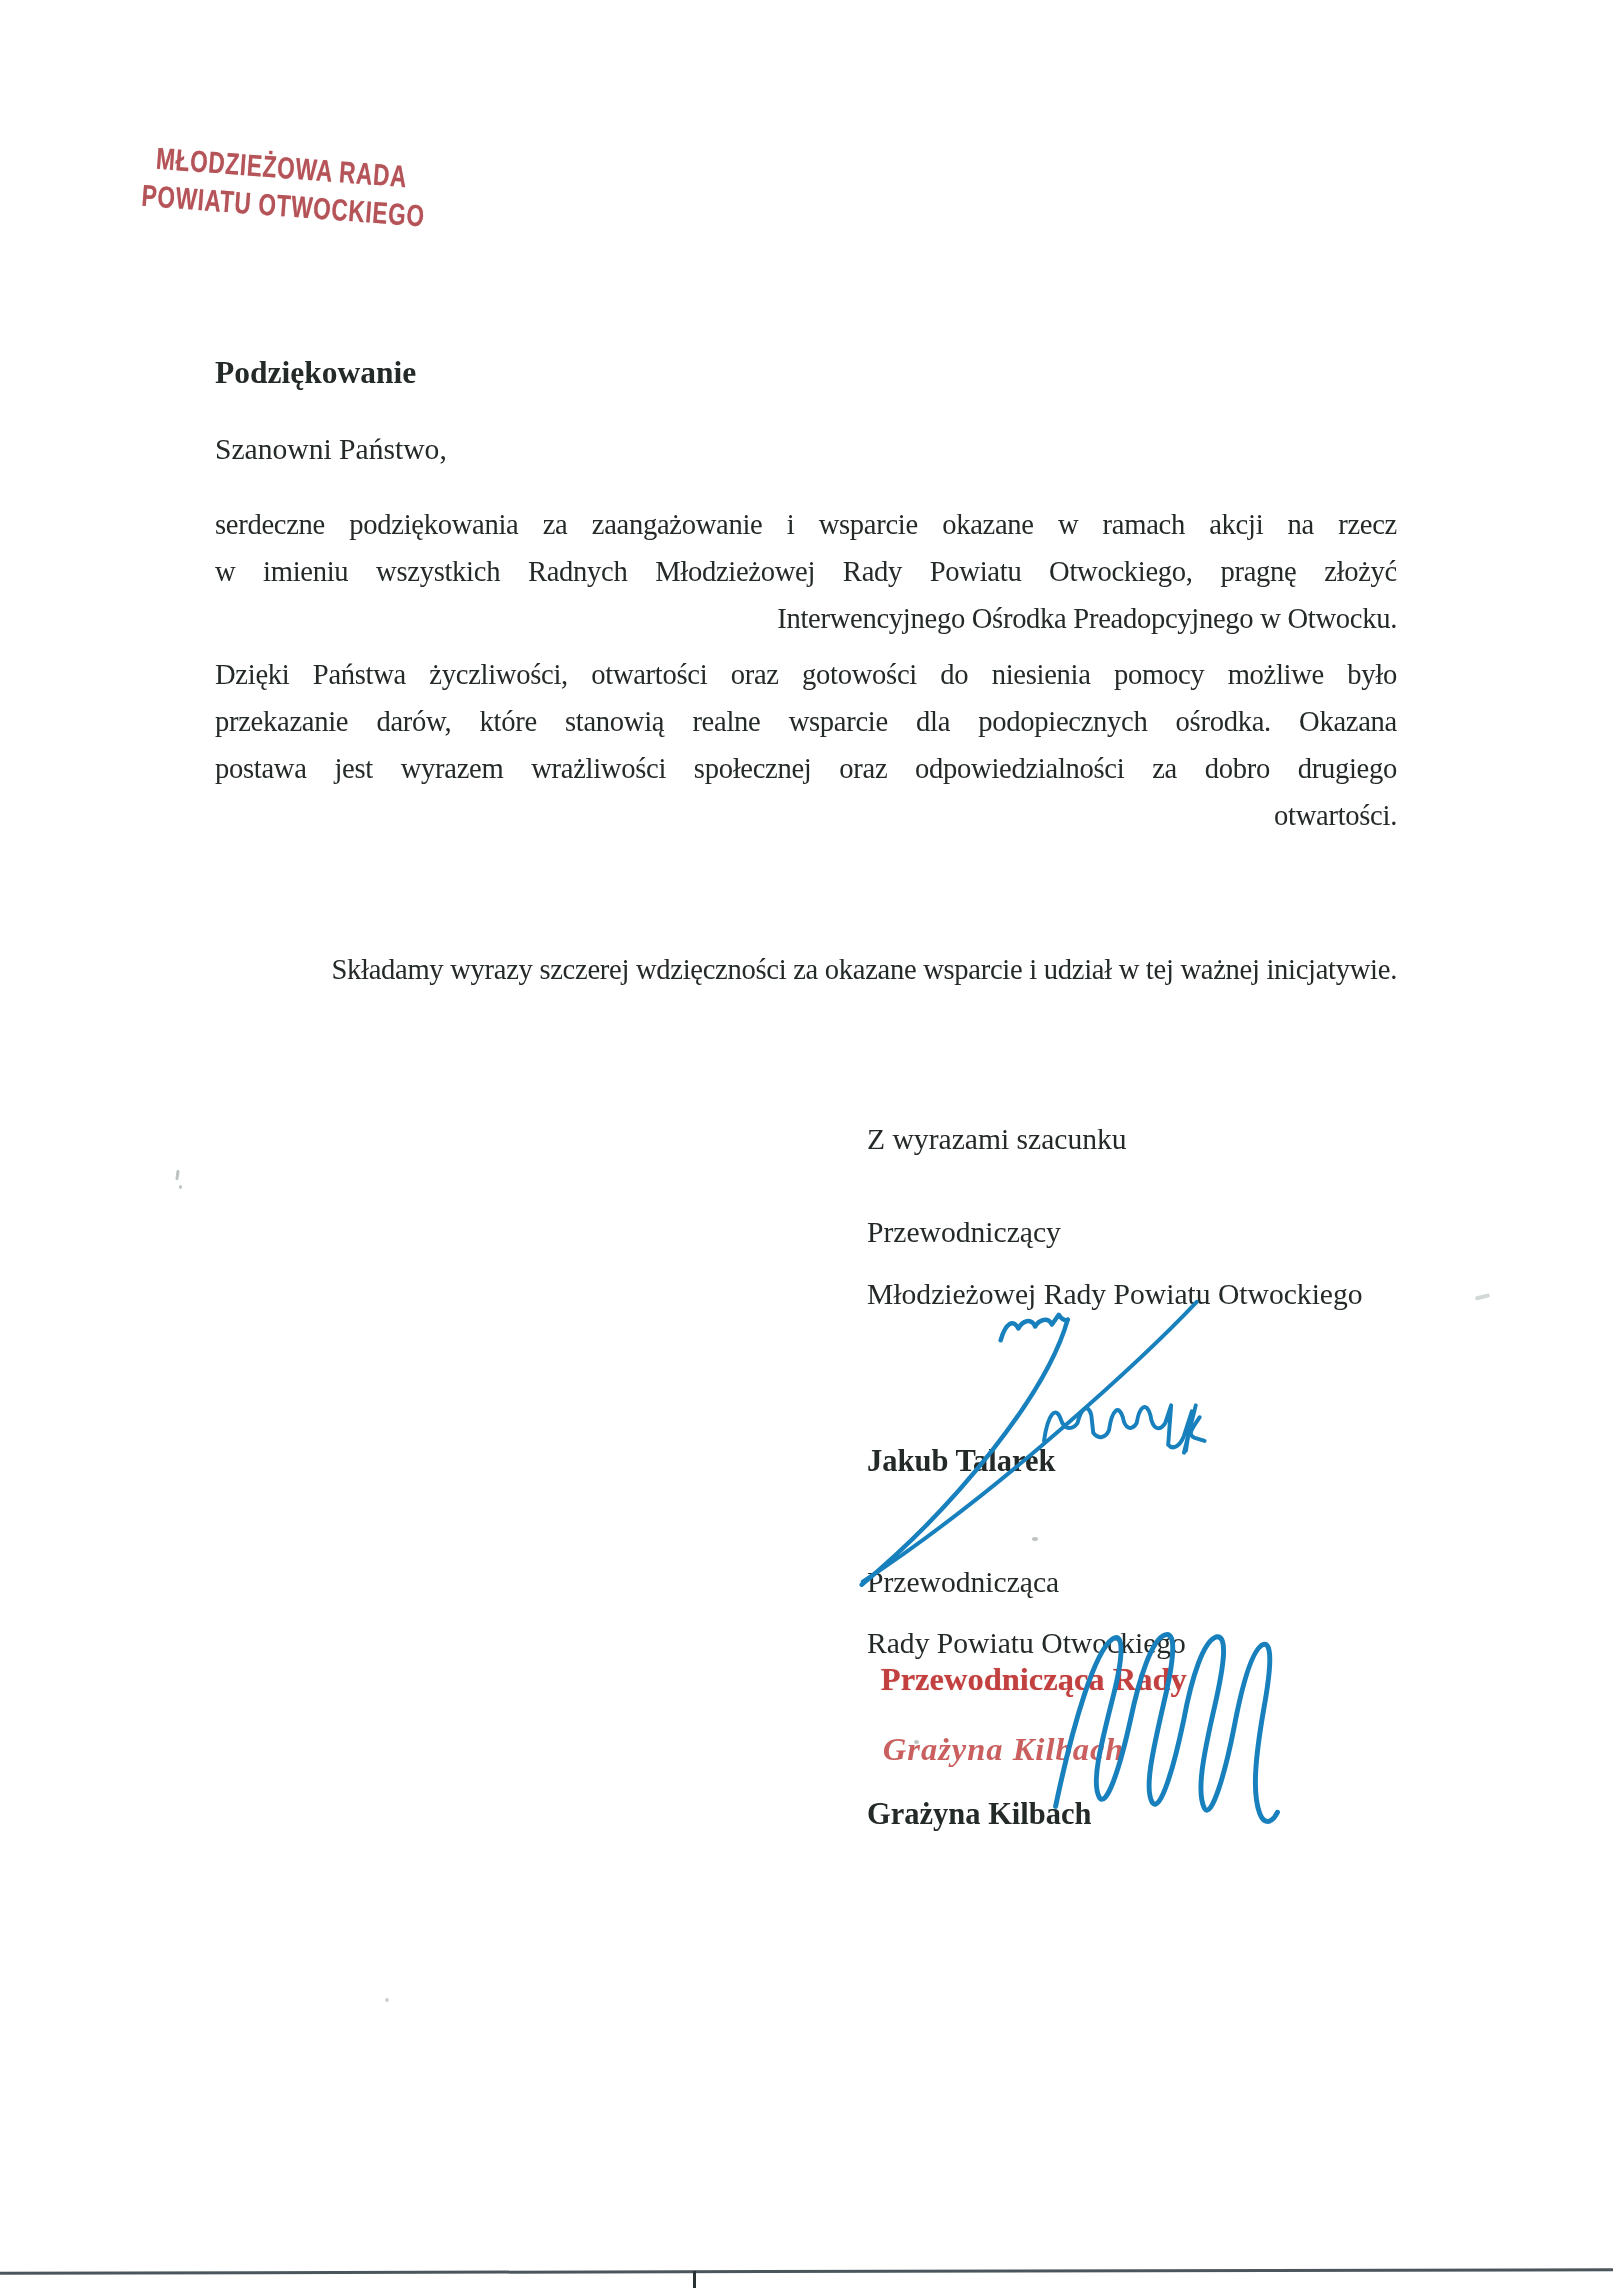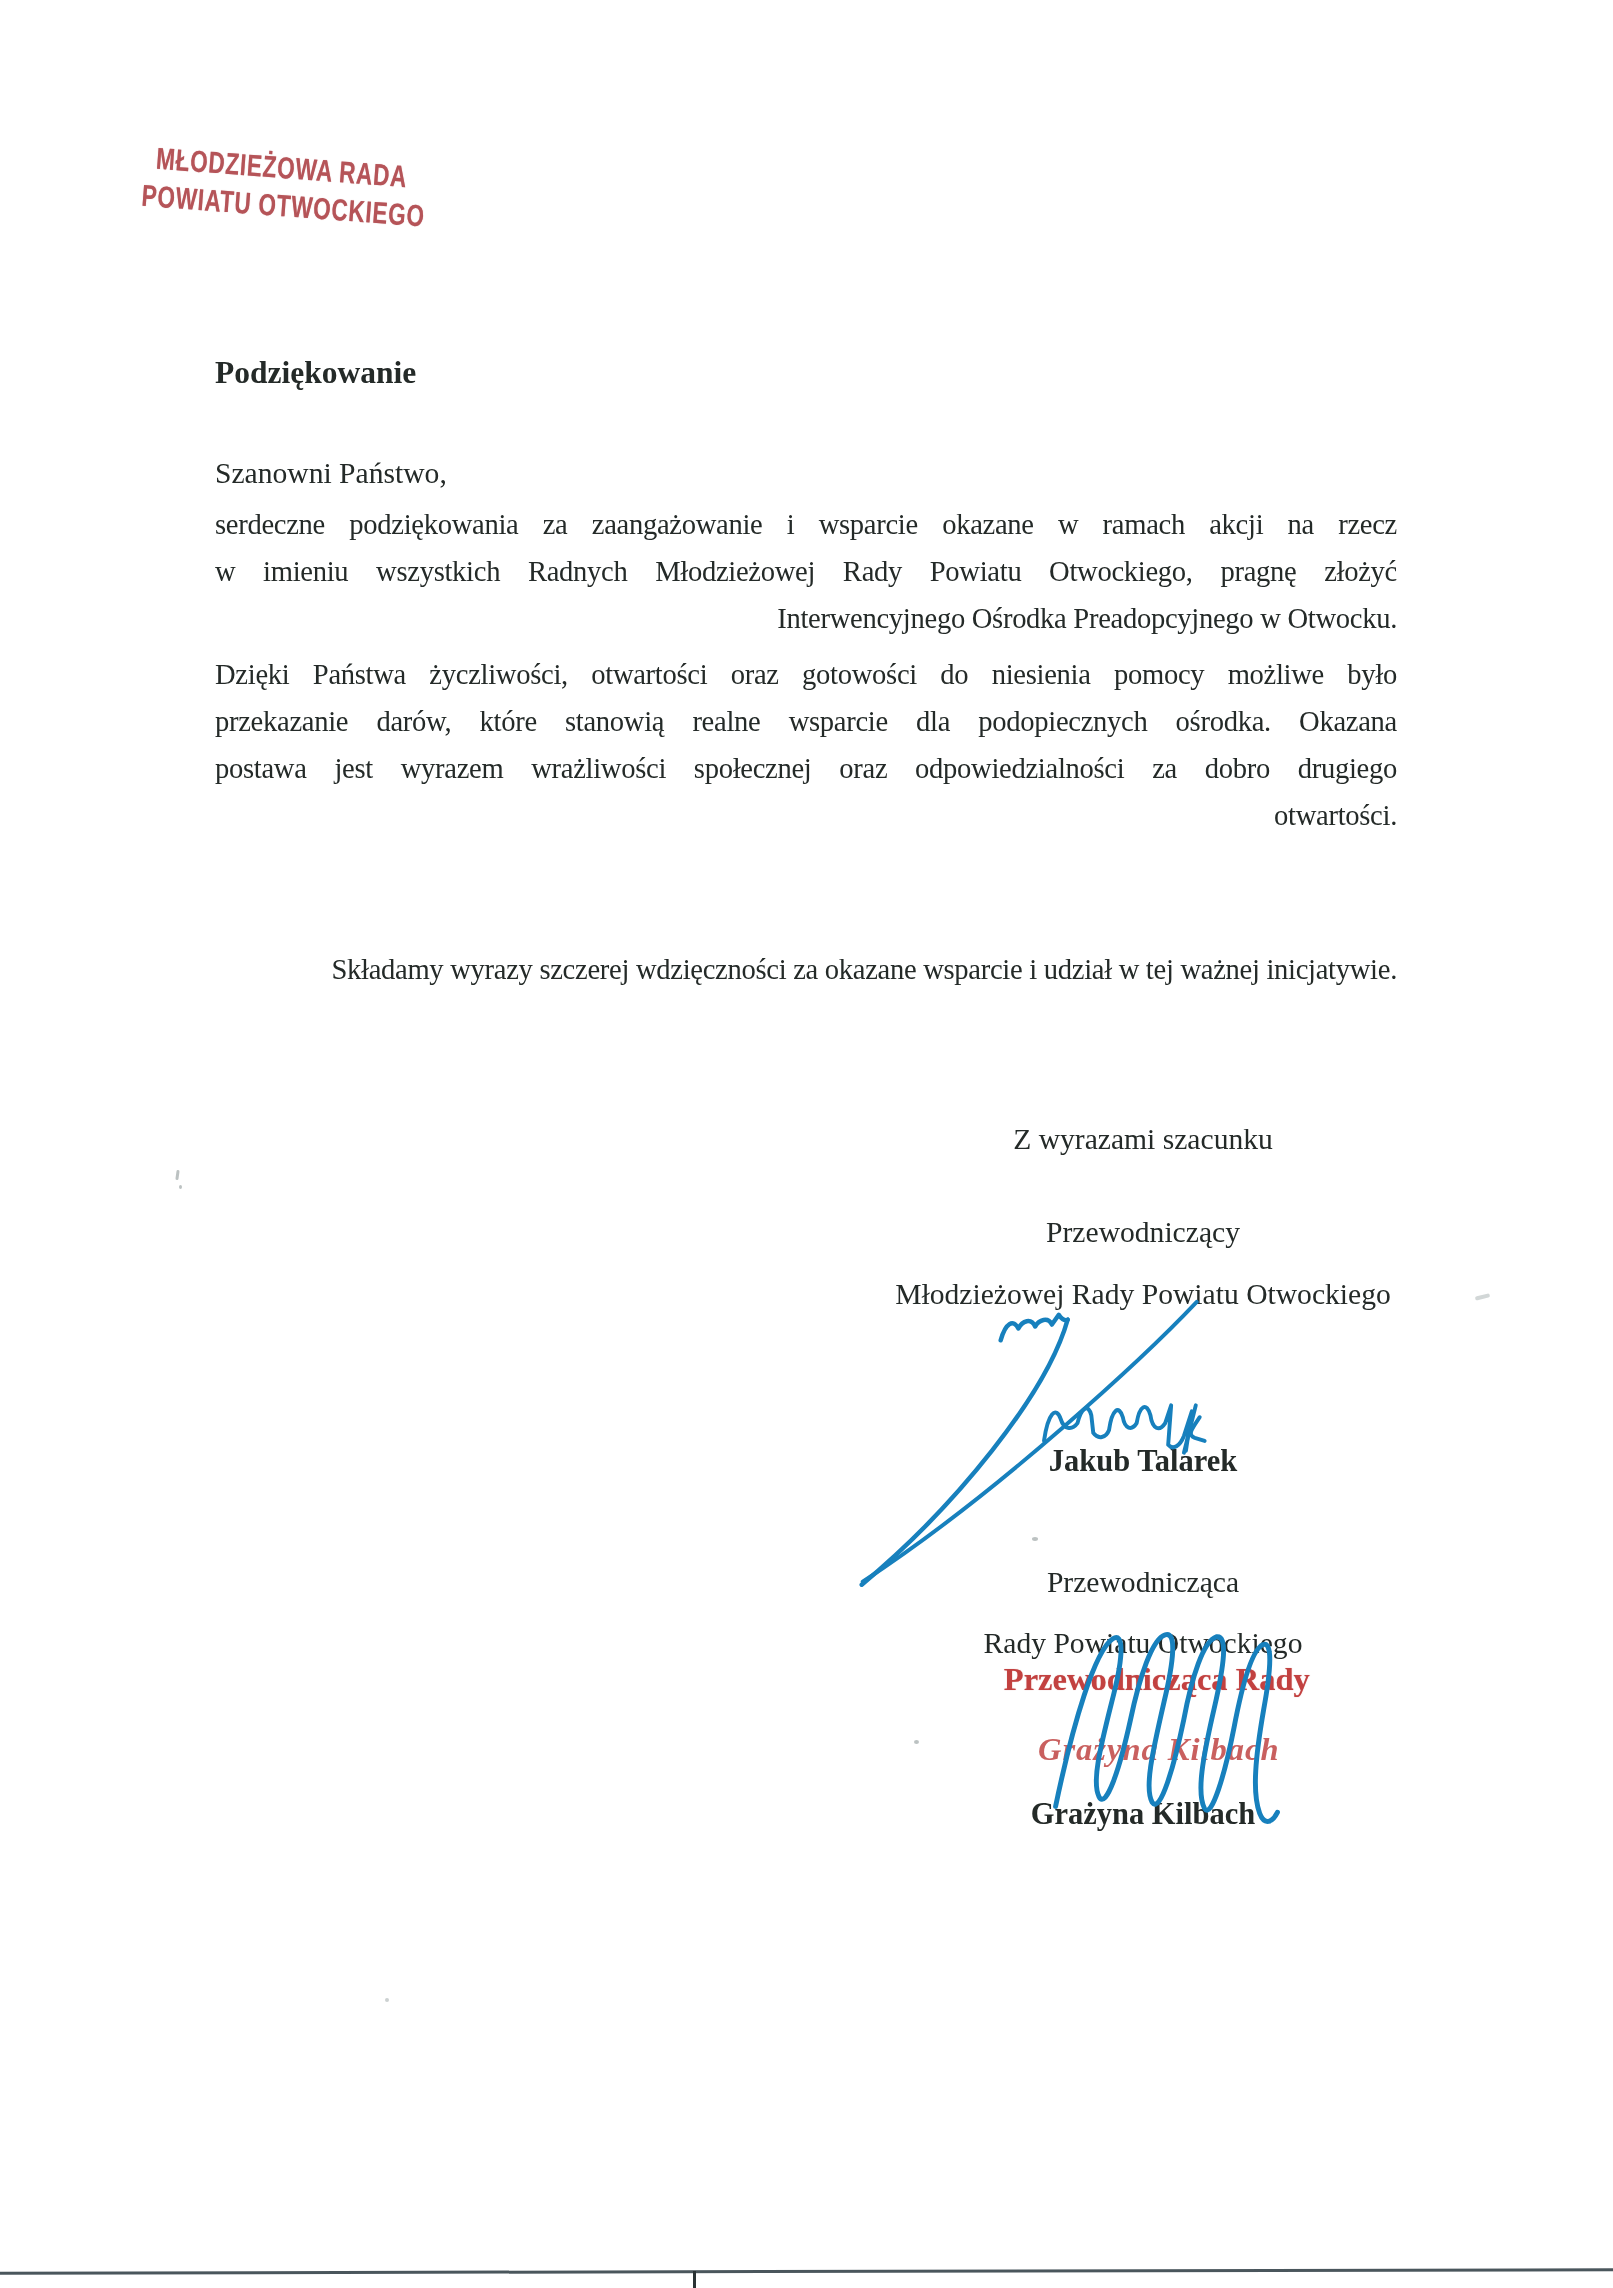--- a/index.html
+++ b/index.html
@@ -17,28 +17,28 @@
     font-family:"Liberation Sans", sans-serif;
     font-size:30.5px; font-weight:600; letter-spacing:1px;
     color:#b24b50; line-height:38px; white-space:nowrap;
     transform:rotate(4.2deg) scaleX(0.74); transform-origin:0 0;
     opacity:.95;
     text-shadow:0 0 1px rgba(178,75,80,.55);
   }
   .stamp-header .l1 { padding-left:15.8px; }
 
   .title { left:215px; top:355px; font-size:31.5px; font-weight:bold; }
-  .salutation { left:215px; top:433px; font-size:29.6px;margin-top:24px; }
+  .salutation { left:215px; top:433px; font-size:29.6px; }
 
   .para { left:215px; width:1182px; font-size:28.6px; line-height:47px; letter-spacing:-0.3px; }
   .p1 { top:501px; } .p2 { top:651px; } .p3 { top:840px; } .p4 { top:946px; }
   .jl { text-align:justify; text-align-last:justify; }
   .fl { text-align:right; }
 
-  .closing-line { left:867px; width:552px; text-align:center; font-size:29.6px; }
+  .closing-line { left:867px; width:552px; font-size:29.6px; }
   .c-regards   { top:1123px; }
   .c-role1     { top:1216px; }
   .c-org1      { top:1278px; }
   .c-name1     { top:1444px; font-weight:bold; font-size:30.5px; }
   .c-role2     { top:1566px; }
   .c-org2      { top:1627px; }
   .c-stamprole { top:1661px; color:#c24140; font-size:32.5px; font-weight:600;
                  transform:translateX(13.8px); text-shadow:0 0 1px rgba(194,65,64,.5); }
   .c-stampsig  { top:1731px; color:#c24b4a; font-size:32.5px; font-weight:600; font-style:italic;
                  letter-spacing:1px; transform:translateX(15.8px); opacity:.88; }

